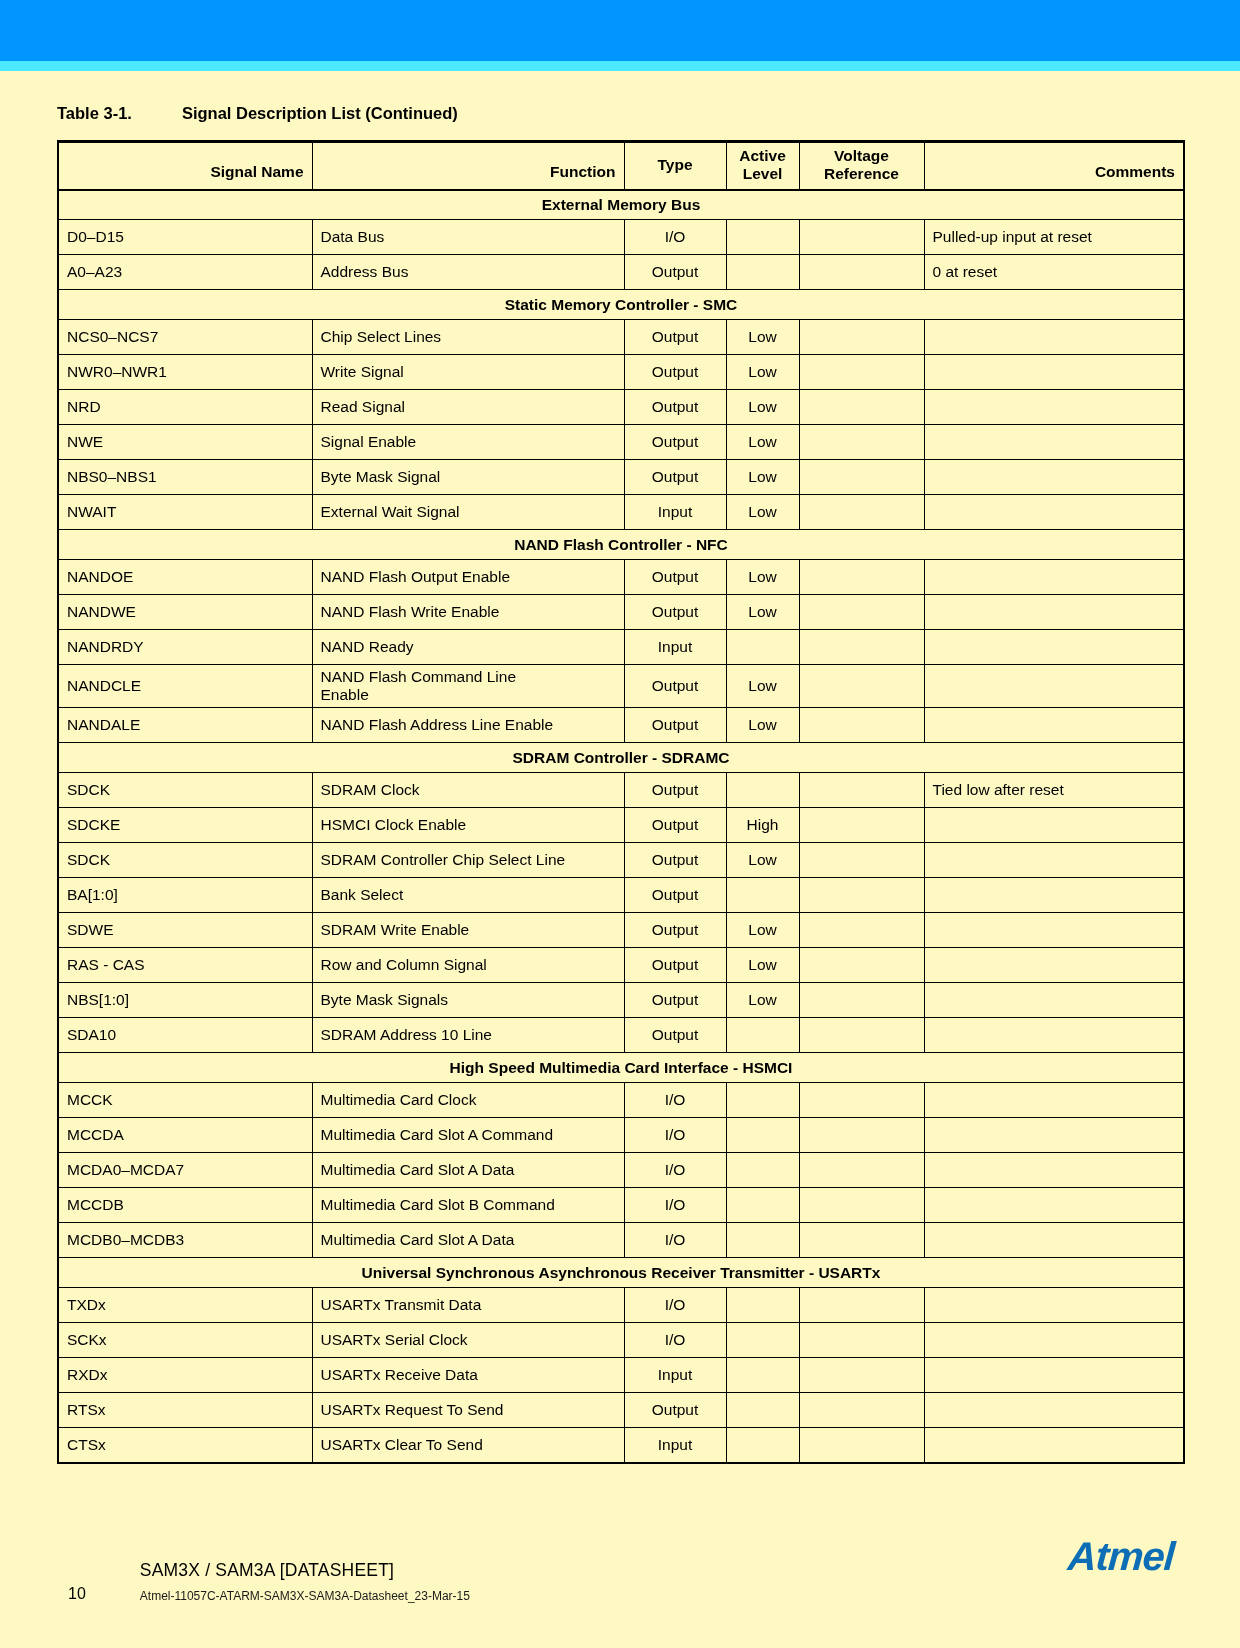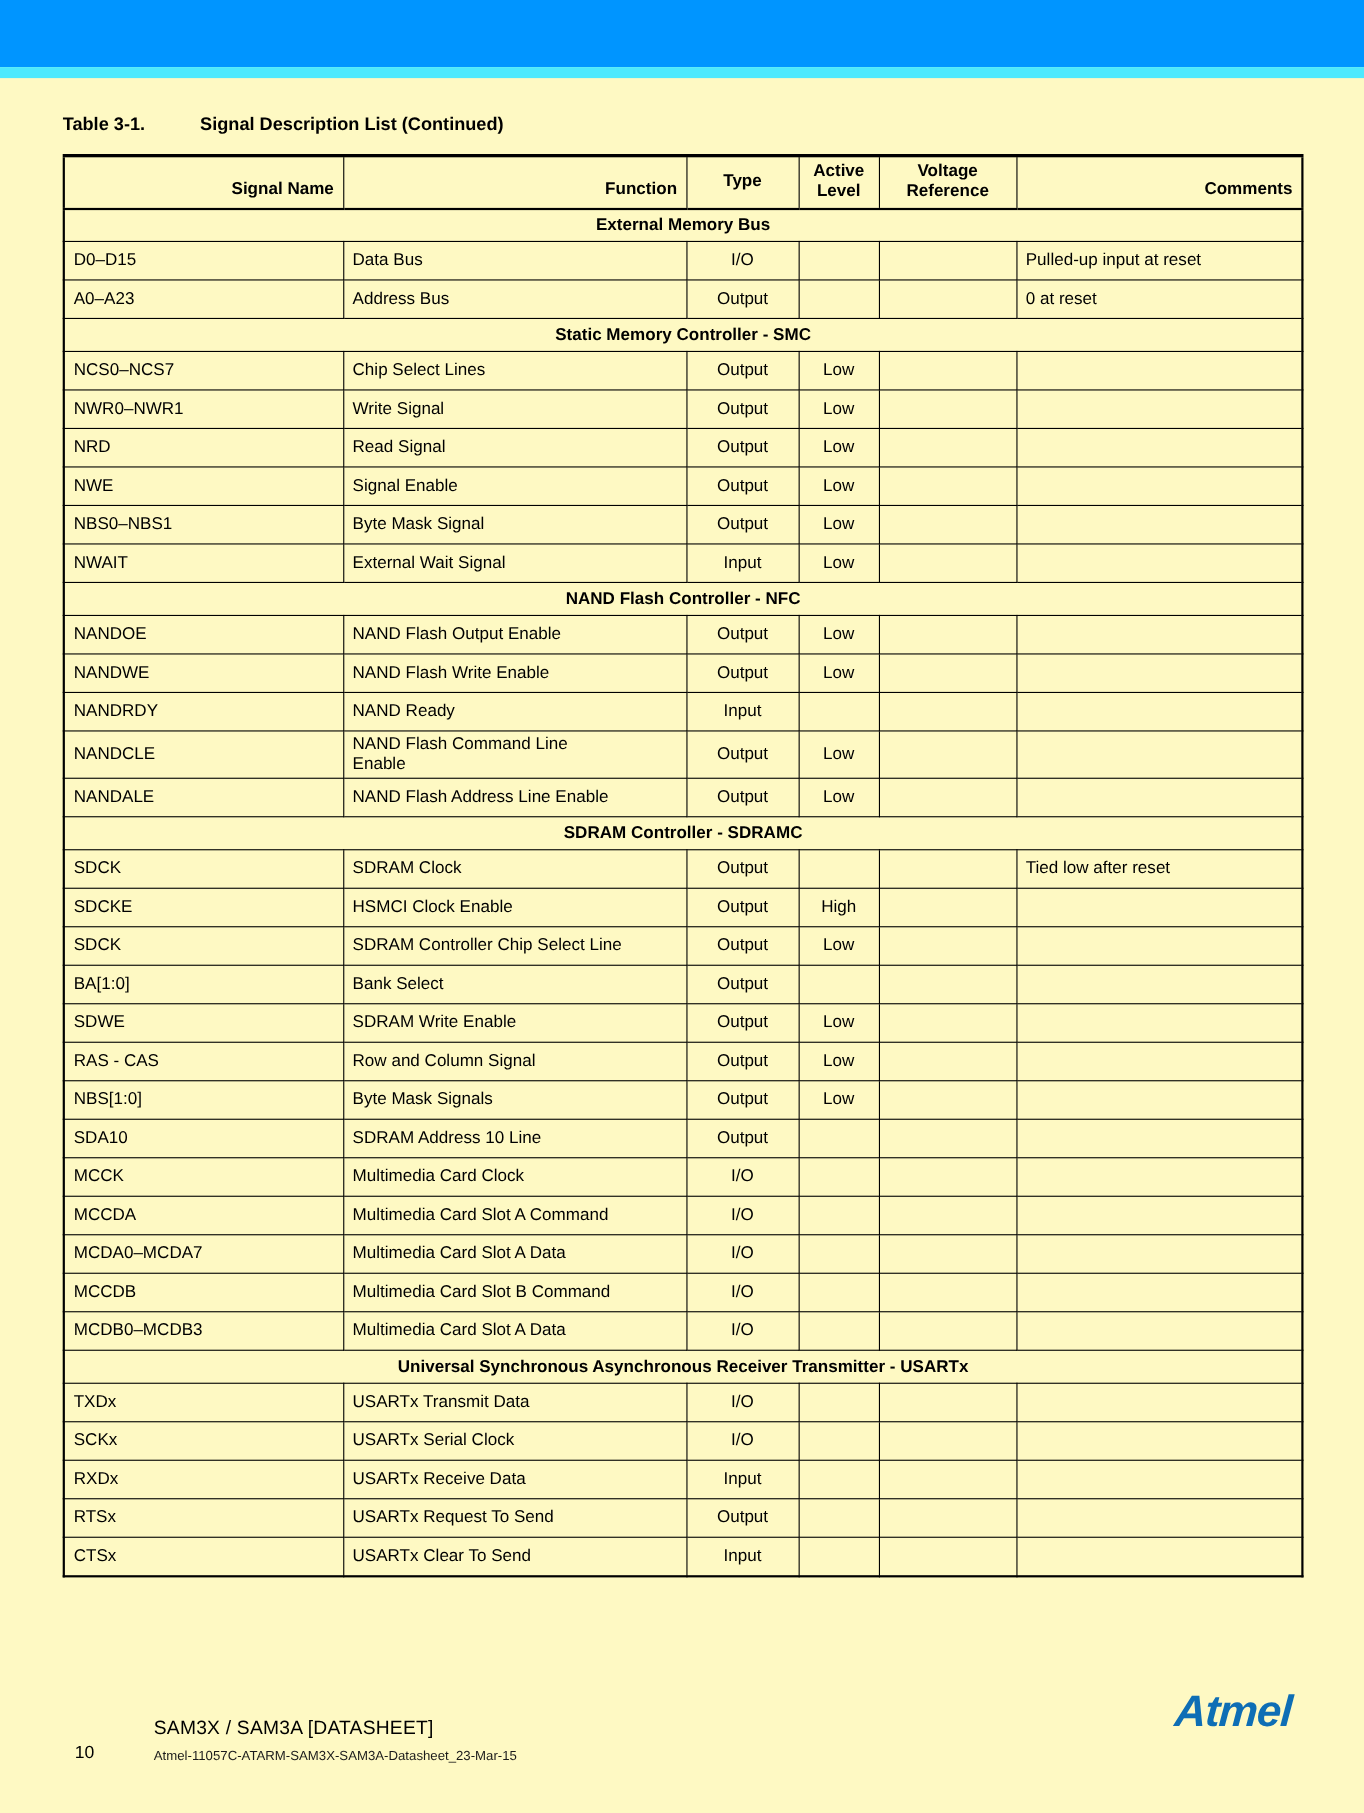--- a/index.html
+++ b/index.html
@@ -323,20 +323,23 @@
         </tr>
         <tr>
           <td>SDA10</td>
           <td class="fn">SDRAM Address 10 Line</td>
           <td class="center">Output</td>
           <td class="center"></td>
           <td class="center"></td>
           <td></td>
         </tr>
         <tr>
+          <td colspan="6" class="section">High Speed Multimedia Card Interface - HSMCI</td>
+        </tr>
+        <tr>
           <td>MCCK</td>
           <td class="fn">Multimedia Card Clock</td>
           <td class="center">I/O</td>
           <td class="center"></td>
           <td class="center"></td>
           <td></td>
         </tr>
         <tr>
           <td>MCCDA</td>
           <td class="fn">Multimedia Card Slot A Command</td>

